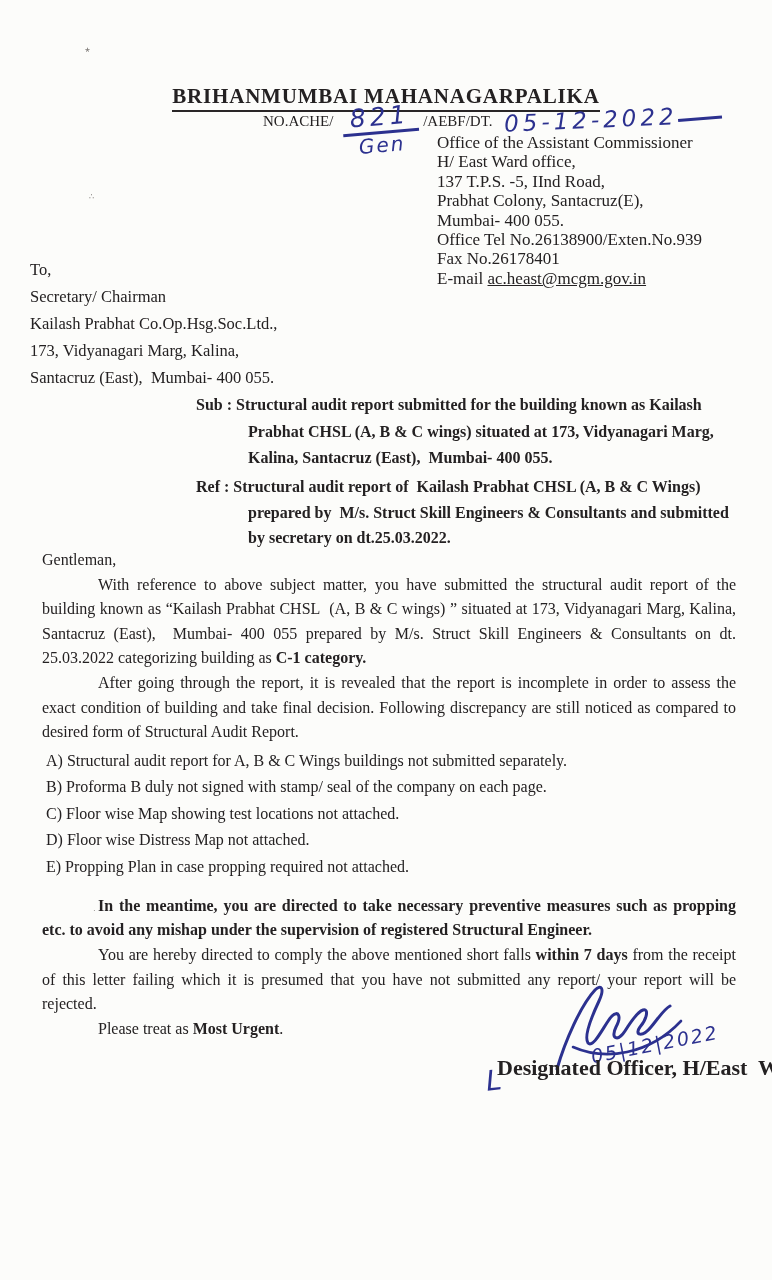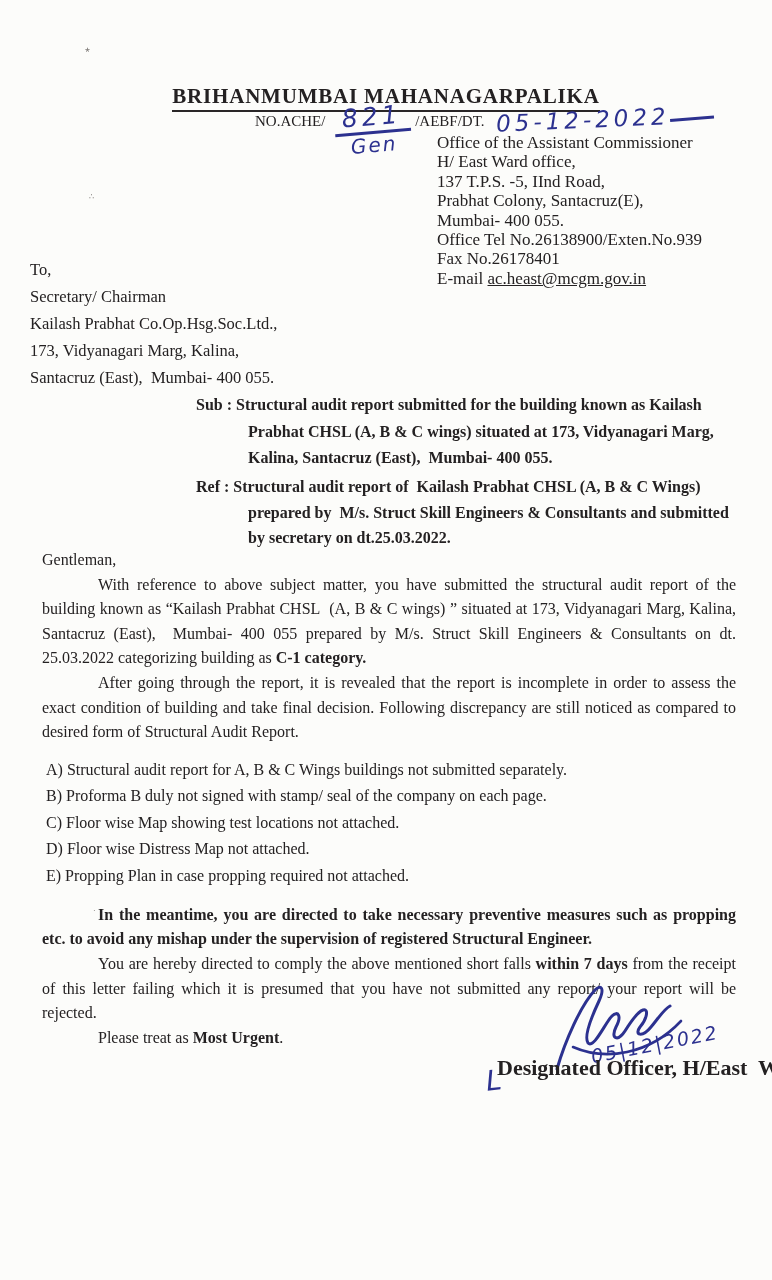--- a/index.html
+++ b/index.html
@@ -17,21 +17,21 @@
     position:absolute;top:84px;left:0;right:0;
     text-align:center;
   }
   .lh-title span{
     display:inline-block;
     font-weight:bold;font-size:21px;letter-spacing:0.8px;
     border-bottom:2.5px solid #2a2627;
     padding-bottom:1px;
   }
   .ref-line{
-    position:absolute;top:110px;left:255px;
+    position:absolute;top:110px;left:263px;
     font-size:15px;white-space:nowrap;
   }
   .ref-line .printed{vertical-align:top;line-height:22px;}
   .hw{color:#2c318f;font-family:"DejaVu Sans",sans-serif;font-style:italic;}
   .hw-frac{
     display:inline-block;text-align:center;vertical-align:top;
     transform:rotate(-5deg);margin:-6px 4px 0 10px;
   }
   .hw-frac .num{display:block;font-size:25px;line-height:1.05;letter-spacing:4px;padding:0 8px 1px;border-bottom:3px solid #2c318f;}
   .hw-frac .den{display:block;font-size:20px;line-height:1.15;letter-spacing:2px;}
@@ -57,21 +57,21 @@
   .reference{top:474px;line-height:25.5px;}
   .hang{padding-left:52px;text-indent:-52px;margin:0;}
   
   .body{
     position:absolute;top:548px;left:42px;right:36px;
     font-size:16px;line-height:24.6px;
   }
   .body p{margin:0;text-align:justify;}
   .body p.ind{text-indent:56px;}
   .salutation{text-align:left !important;}
-  ul.disc{list-style:none;margin:12px 0 0 0;padding:0 0 0 4px;}
+  ul.disc{list-style:none;margin:3px 0 0 0;padding:0 0 0 4px;}
   ul.disc li{line-height:26px;margin-top:0.5px;}
   .p3{margin-top:14px !important;font-weight:bold;}
   .urgent{text-align:left;}
   
   .sig-scribble{position:absolute;top:983px;left:543px;width:155px;height:88px;}
   .sig-date{position:absolute;top:1033px;left:590px;font-size:19px;letter-spacing:2px;transform:rotate(-11deg);white-space:nowrap;}
   .sig-title{position:absolute;top:1055px;left:497px;font-weight:bold;font-size:22px;white-space:nowrap;}
   .sig-lmark{position:absolute;top:1064px;left:486px;font-size:28px;transform:rotate(-6deg);}
   
   .smudge{position:absolute;color:#6b6663;}

